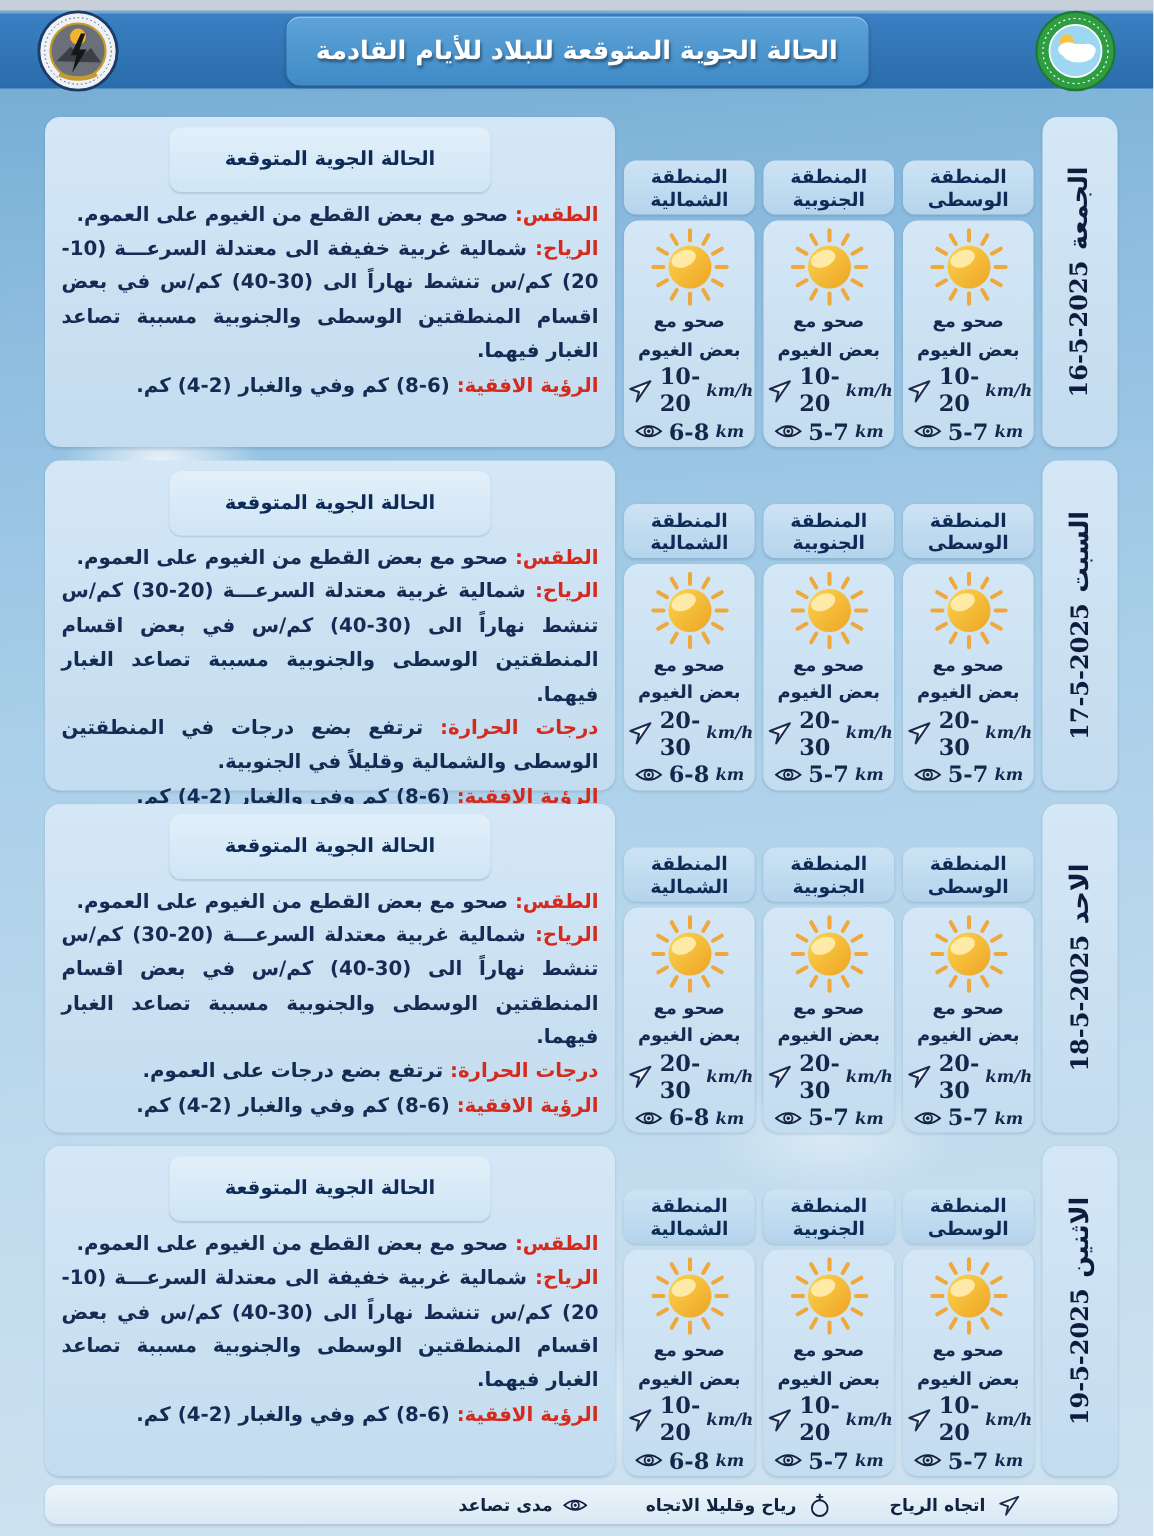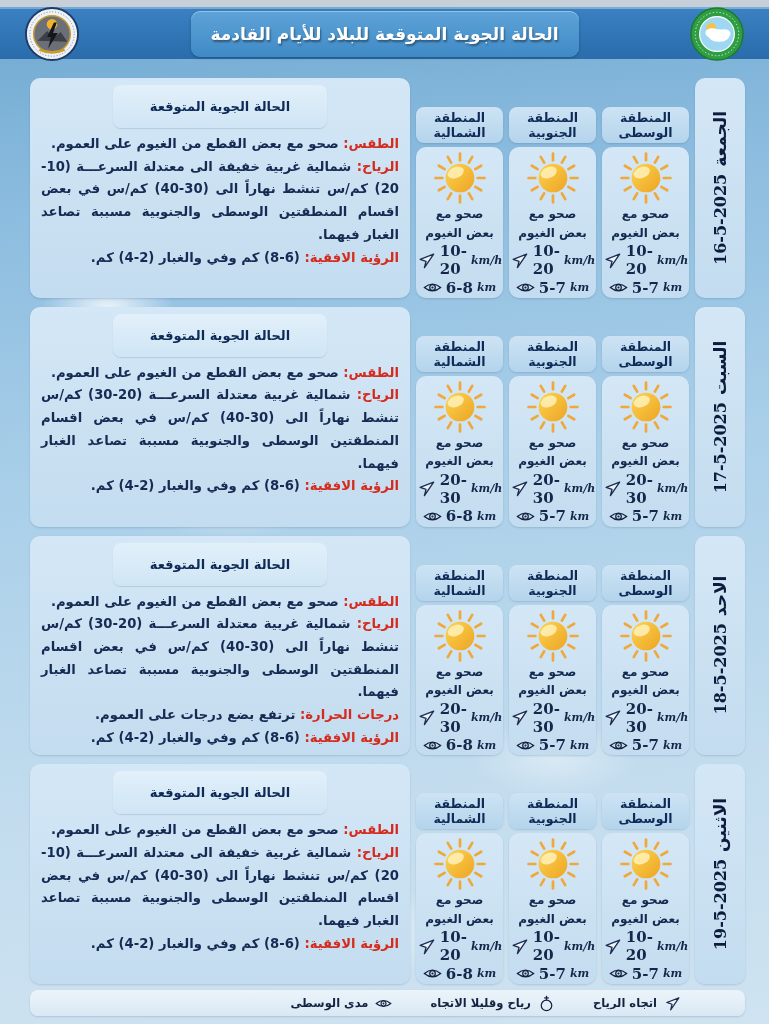--- a/index.html
+++ b/index.html
@@ -351,20 +351,21 @@
           <span class="unit">km</span>
         </div>
       </div>
     </div>
 
     <div class="fc-panel cell">
       <div class="fc-head">الحالة الجوية المتوقعة</div>
       <div class="fc-text">
         <p class="fc-item"><span class="fc-label">الطقس:</span> <span>صحو مع بعض القطع من الغيوم على العموم.</span></p>
         <p class="fc-item"><span class="fc-label">الرياح:</span> <span>شمالية غربية معتدلة السرعـــة (20-30) كم/س تنشط نهاراً الى (30-40) كم/س في بعض اقسام المنطقتين الوسطى والجنوبية مسببة تصاعد الغبار فيهما.</span></p>
+        <p class="fc-item"><span class="fc-label">درجات الحرارة:</span> <span>ترتفع بضع درجات في المنطقتين الوسطى والشمالية وقليلاً في الجنوبية.</span></p>
         <p class="fc-item"><span class="fc-label">الرؤية الافقية:</span> <span>(6-8) كم وفي والغبار (2-4) كم.</span></p>
       </div>
     </div>
 
   </section>
 
   <section class="row">
 
     <div class="day-col cell">
       <div class="day-rot">
@@ -558,16 +559,16 @@
     <div class="legend-item">
       <svg>
           <use href="#sym-variable"></use>
         </svg>
       <span>رياح وقليلا الاتجاه</span>
     </div>
     <div class="legend-item">
       <svg>
           <use href="#sym-eye"></use>
         </svg>
-      <span>مدى الوسطى</span>
+      <span>مدى تصاعد</span>
     </div>
   </div>
 </div>
 
 </body></html>

